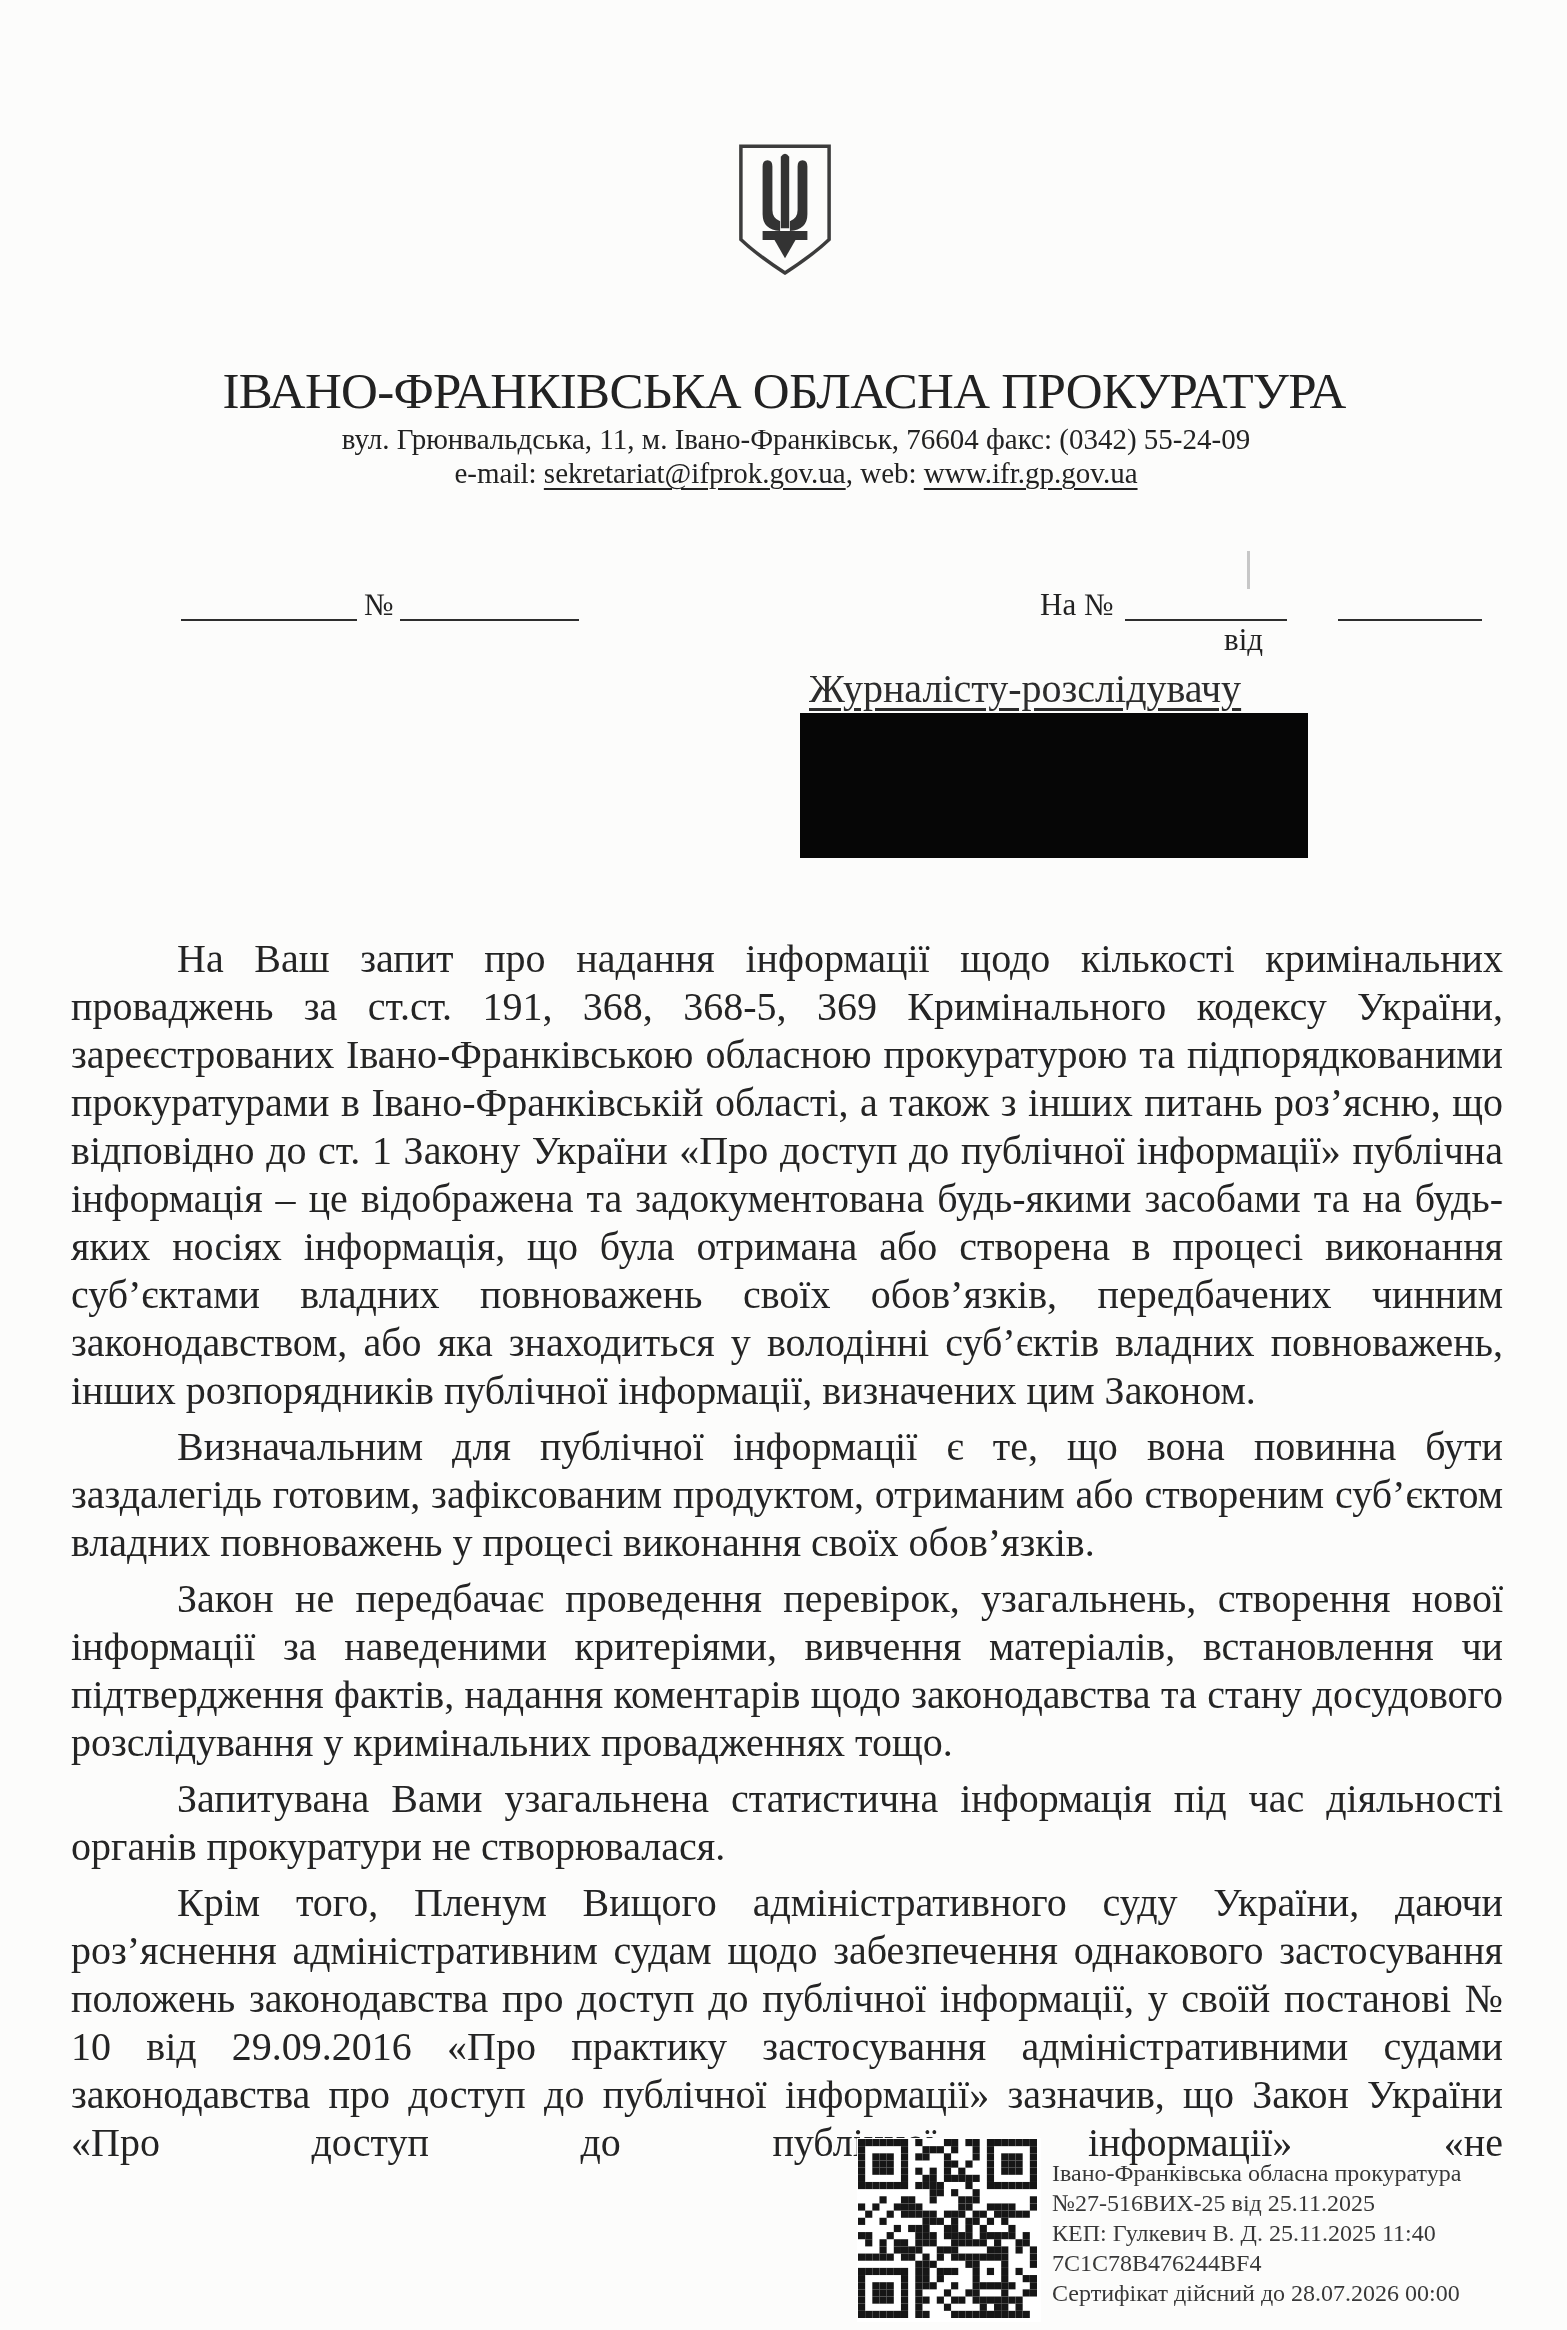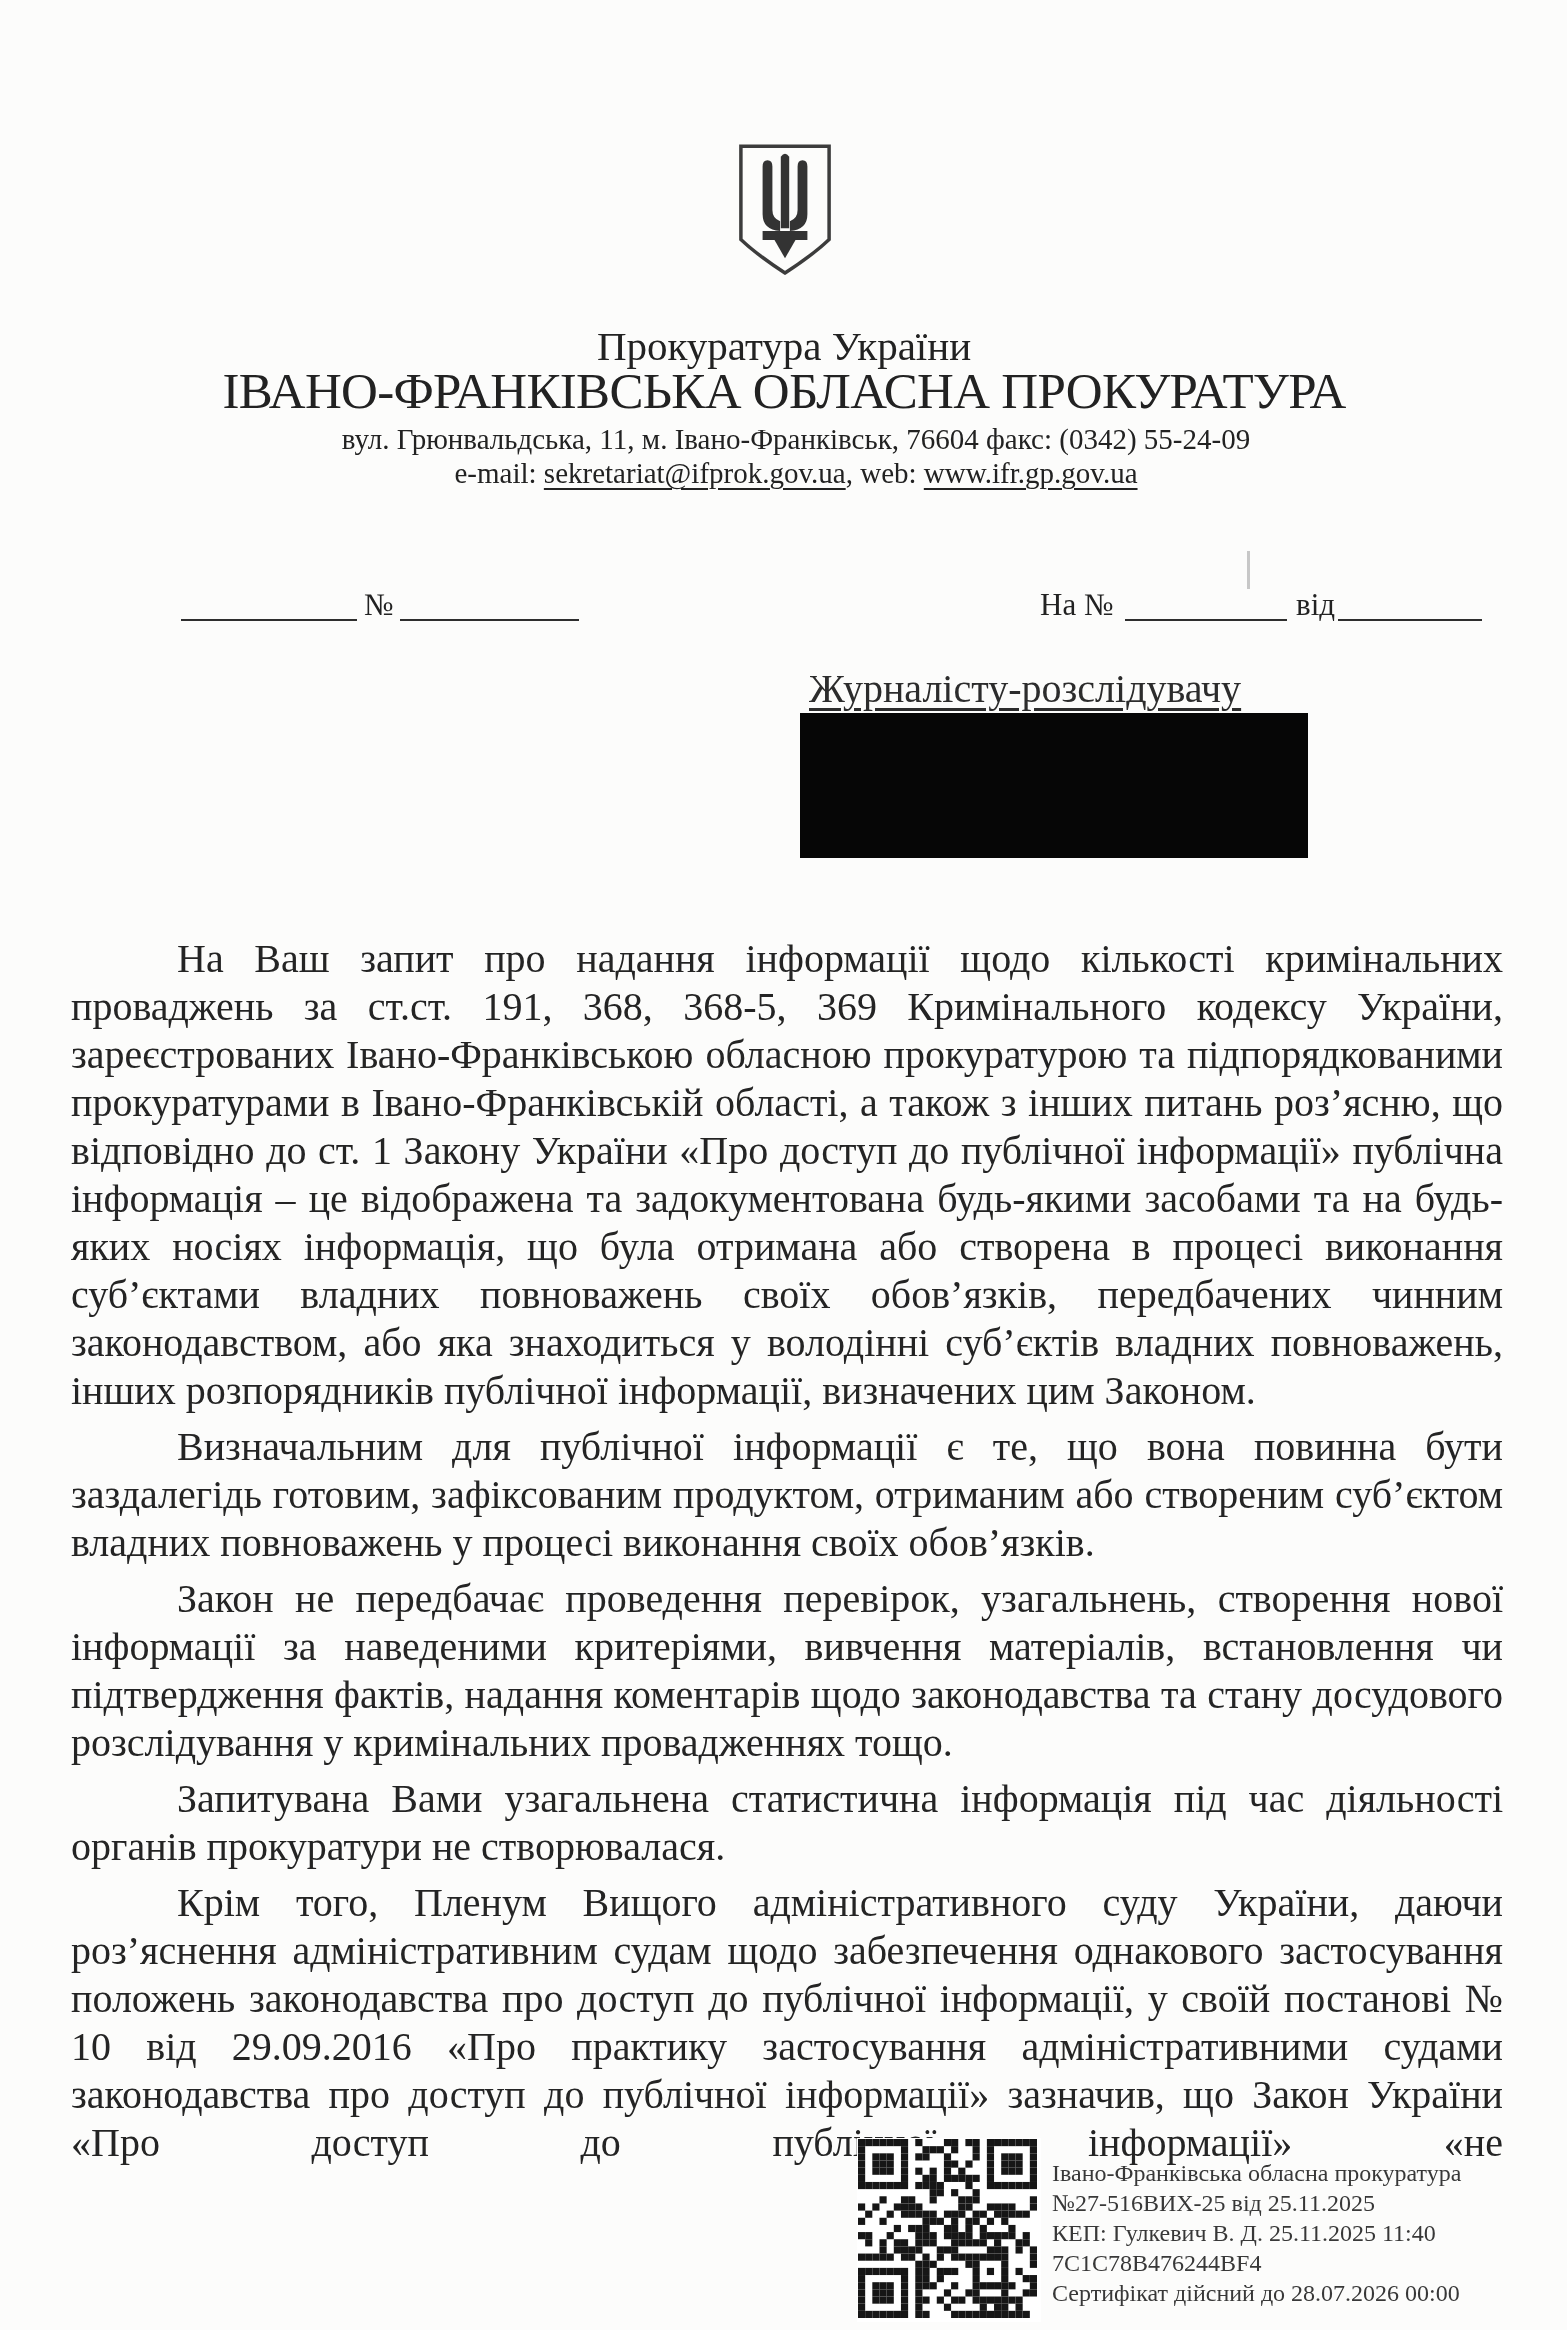--- a/index.html
+++ b/index.html
@@ -35,21 +35,21 @@
     top: 0;
     height: 32px;
     border-bottom: 2.1px solid #2e2e2e;
   }
   .ref-label { position: absolute; top: 0; }
   #blank-out-no   { left: 181px;  width: 176px; }
   #label-no       { left: 364px; }
   #blank-out-no2  { left: 400px;  width: 179px; }
   #label-na-no    { left: 1040px; }
   #blank-in-no    { left: 1125px; width: 162px; }
-  #label-vid      { left: 1296px; }
+  #label-vid      { left: 1224px; margin-top: 35px; }
   #blank-in-date  { left: 1338px; width: 144px; }
 
   #scan-artifact {
     position: absolute; left: 1247px; top: 551px;
     width: 2.8px; height: 38px; background: #c7c7c7;
   }
 
   #recipient-title {
     position: absolute;
     left: 809px; top: 665px;
@@ -106,21 +106,20 @@
       <g fill="#333">
         <path d="M64,22 Q70,13 76,22 L76,124 L64,124 Z"></path>
         <path d="M38,36 Q38,27 45,27 Q52,27 52,36 L52,98 Q52,110 63,114 L63,128 Q38,126 38,104 Z"></path>
         <path d="M102,36 Q102,27 95,27 Q88,27 88,36 L88,98 Q88,110 77,114 L77,128 Q102,126 102,104 Z"></path>
         <path d="M38,128 H102 V141 H38 Z"></path>
         <path d="M55,141 H85 L70,167 Z"></path>
       </g>
     </svg>
   </div>
 
-  <div id="org-parent" class="centered">Прокуратура України</div>
   <div id="org-name" class="centered">ІВАНО-ФРАНКІВСЬКА ОБЛАСНА ПРОКУРАТУРА</div>
   <div id="org-address" class="centered">вул. Грюнвальдська, 11, м. Івано-Франківськ, 76604 факс: (0342) 55-24-09</div>
   <div id="org-contacts" class="centered"><span>e-mail: </span><span class="link">sekretariat@ifprok.gov.ua</span><span>, web: </span><span class="link">www.ifr.gp.gov.ua</span></div>
 
   <div id="ref-row">
     <span id="blank-out-no" class="blank"></span>
     <span id="label-no" class="ref-label">№</span>
     <span id="blank-out-no2" class="blank"></span>
     <span id="label-na-no" class="ref-label">На №</span>
     <span id="blank-in-no" class="blank"></span>

